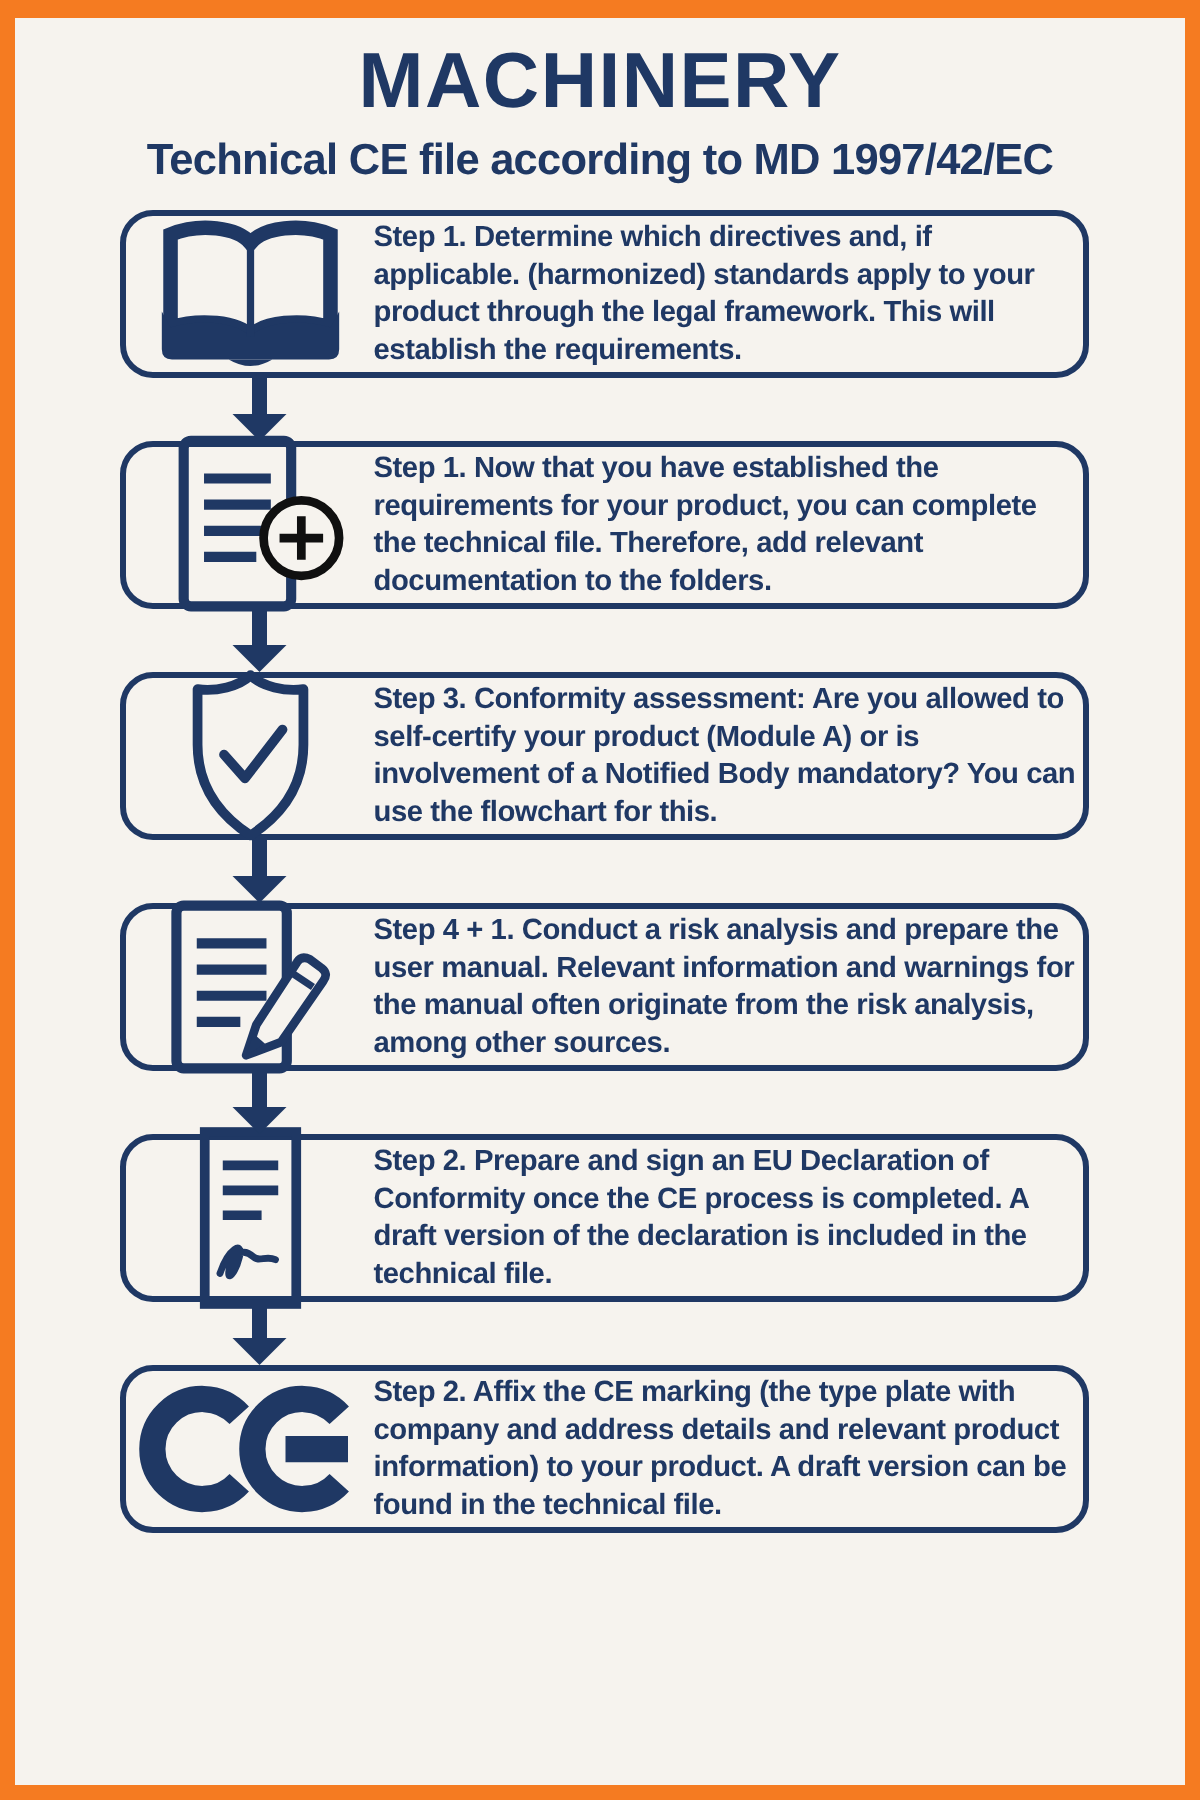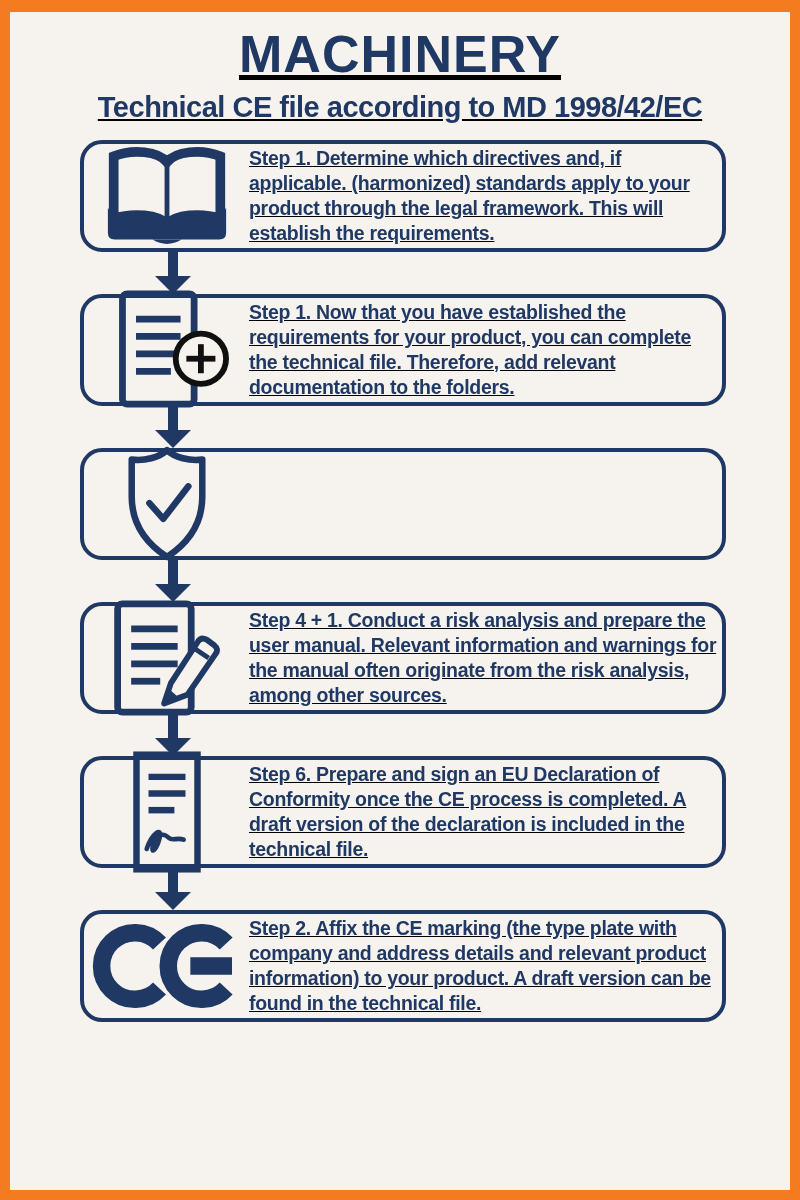--- a/index.html
+++ b/index.html
@@ -7,21 +7,20 @@
   }
   *{box-sizing:border-box; margin:0; padding:0;}
   html,body{width:800px; height:1200px; overflow:hidden;}
   body{font-family:"Liberation Sans", sans-serif; background:var(--cream);}
   .frame{
     width:800px; height:1200px;
     border:10px solid var(--orange);
     border-top-width:12px;
     background:var(--cream);
     overflow:hidden;
-    text-decoration:underline;
   }
   header{text-align:center; color:var(--navy);}
   .title{
     margin-top:14px;
     font-size:52px; font-weight:bold; letter-spacing:1px;
     line-height:1.1; color:var(--navy);
   }
   .subtitle{
     margin-top:8px;
     font-size:29px; font-weight:bold; letter-spacing:-0.5px;
@@ -55,21 +54,21 @@
   .arrow svg{position:absolute; left:74px; top:0;}
   svg .nv{stroke:var(--navy);}
   svg .nvf{fill:var(--navy);}
 </style>
 </head>
 <body>
 
 <div class="frame">
   <header>
     <h1 class="title">MACHINERY</h1>
-    <div class="subtitle">Technical CE file according to MD 1998/42/EC</div>
+    <div class="subtitle">Technical CE file according to MD 1997/42/EC</div>
   </header>
 
   <div class="flow">
 
     <section class="step">
       <div class="icon-cell">
         <svg width="126" height="102" viewBox="0 0 130 104">
           <path class="nv" d="M65 17 C56 6 30 3 10 11 L10 75 C30 69 56 71 65 81 C74 71 100 69 120 75 L120 11 C100 3 74 6 65 17 Z" fill="none" stroke-width="10"></path>
           <path class="nvf" d="M4 64 L4 90 Q4 97 11 97 L119 97 Q126 97 126 90 L126 64 L120 75 C100 69 76 71 65 81 C54 71 30 69 10 75 L4 64 Z"></path>
           <path class="nvf" d="M50 97 Q65 106 80 97 Z"></path>
@@ -107,20 +106,21 @@
       </svg>
     </div>
 
     <section class="step">
       <div class="icon-cell">
         <svg width="104" height="120" viewBox="0 0 112 128">
           <path class="nv" d="M56 6 C48 14 31 18 18 16 L18 56 C18 88 36 108 56 121 C76 108 94 88 94 56 L94 16 C81 18 64 14 56 6 Z" fill="none" stroke-width="7" stroke-linejoin="round"></path>
           <path class="nv" d="M37 63 L52 80 L79 45" fill="none" stroke-width="7" stroke-linecap="round" stroke-linejoin="round"></path>
         </svg>
       </div>
+      <p class="step-text">Step 3. Conformity assessment: Are you allowed to self-certify your product (Module A) or is involvement of a Notified Body mandatory? You can use the flowchart for this.</p>
     </section>
     <div class="arrow">
       <svg width="38" height="42" viewBox="0 0 38 42">
         <rect class="nvf" x="14" y="0" width="10" height="26"></rect>
         <polygon class="nvf" points="1,24 37,24 19,42"></polygon>
       </svg>
     </div>
 
     <section class="step">
       <div class="icon-cell">
@@ -147,21 +147,21 @@
     <section class="step">
       <div class="icon-cell">
         <svg width="76" height="122" viewBox="0 0 76 132">
           <rect class="nv" x="5" y="4" width="66" height="124" fill="none" stroke-width="7"></rect>
           <line class="nv" x1="18" y1="28" x2="58" y2="28" stroke-width="7"></line>
           <line class="nv" x1="18" y1="46" x2="58" y2="46" stroke-width="7"></line>
           <line class="nv" x1="18" y1="64" x2="46" y2="64" stroke-width="7"></line>
           <path class="nv" d="M16 106 C22 88 33 82 30 94 C27 106 20 114 23 101 C26 90 34 88 40 94 C44 98 49 93 56 96" fill="none" stroke-width="5" stroke-linecap="round"></path>
         </svg>
       </div>
-      <p class="step-text">Step 6. Prepare and sign an EU Declaration of Conformity once the CE process is completed. A draft version of the declaration is included in the technical file.</p>
+      <p class="step-text">Step 2. Prepare and sign an EU Declaration of Conformity once the CE process is completed. A draft version of the declaration is included in the technical file.</p>
     </section>
     <div class="arrow">
       <svg width="38" height="42" viewBox="0 0 38 42">
         <rect class="nvf" x="14" y="0" width="10" height="26"></rect>
         <polygon class="nvf" points="1,24 37,24 19,42"></polygon>
       </svg>
     </div>
 
     <section class="step">
       <div class="icon-cell">

